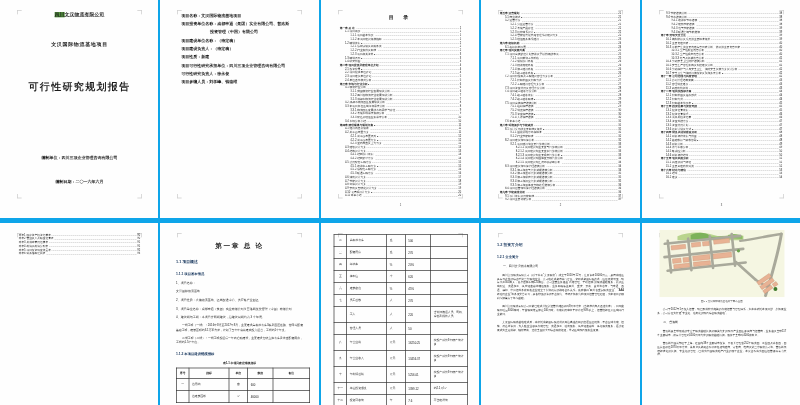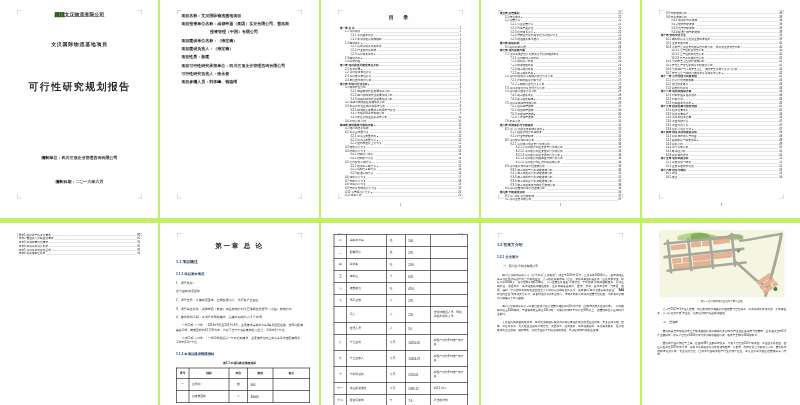--- a/index.html
+++ b/index.html
@@ -1,18 +1,18 @@
 <!DOCTYPE html>
 <html><head>
 <meta charset="utf-8">
 <style>
   html,body{margin:0;padding:0;width:800px;height:405px;overflow:hidden;
     background:#e2e2e2;font-family:"Liberation Sans","DejaVu Sans",sans-serif;}
   .canvas{display:grid;grid-template-columns:repeat(5,1fr);
-    grid-template-rows:218px 182px;gap:5px 2px;width:800px;height:405px;background:#bef264;}
+    grid-template-rows:218px 182px;gap:5px 2px;width:800px;height:405px;background:#0ea5e9;}
   .page{background:#fefefe;overflow:hidden;position:relative;}
   .inner{position:absolute;left:0;top:0;width:477px;height:690px;
     transform:scale(.33333);transform-origin:0 0;color:#1a1a1a;}
   
   .cm{position:absolute;width:11px;height:11px;border:0 solid #c7c7c7;}
   .cm.tl{left:52px;top:30px;border-top-width:2px;border-left-width:2px;}
   .cm.tr{right:52px;top:30px;border-top-width:2px;border-right-width:2px;}
   .cm.bl{left:52px;top:582px;border-bottom-width:2px;border-left-width:2px;}
   .cm.br{right:52px;top:582px;border-bottom-width:2px;border-right-width:2px;}
   

